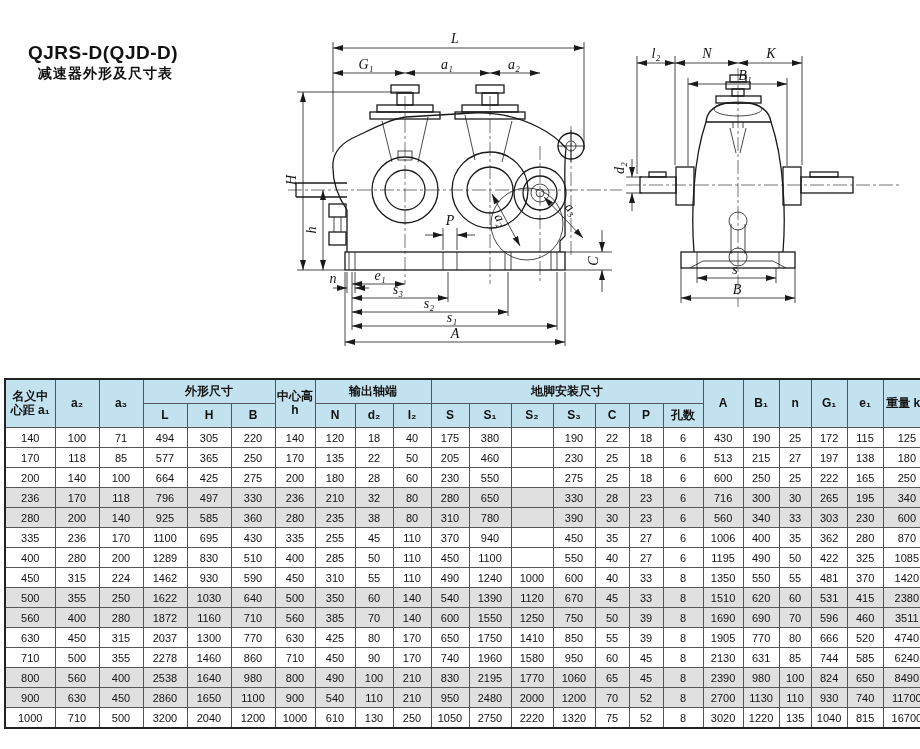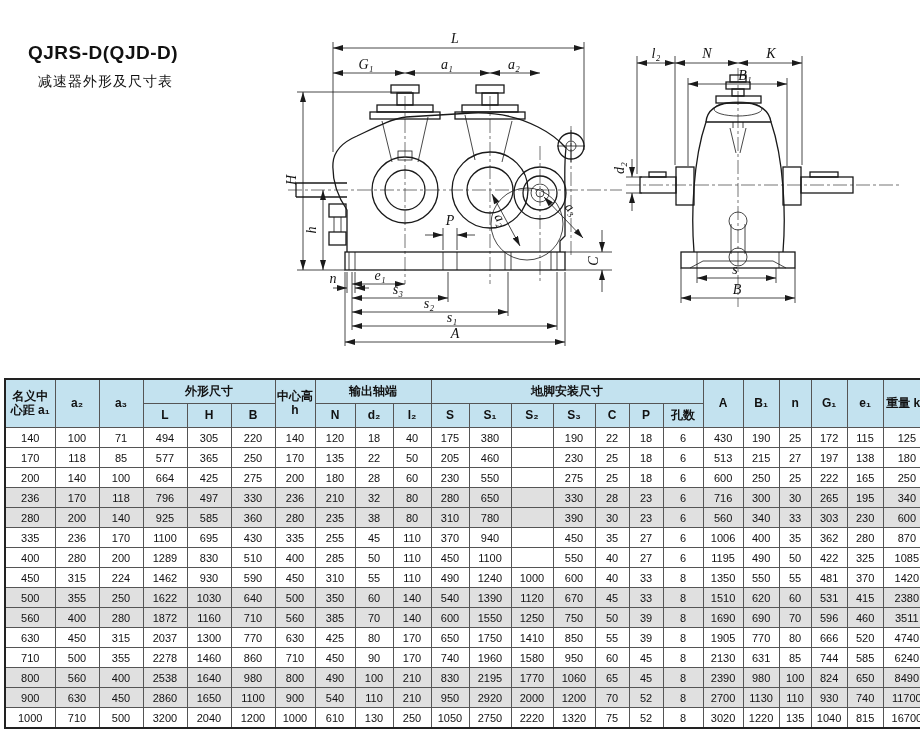--- a/index.html
+++ b/index.html
@@ -5,21 +5,21 @@
   :root{
     --hbg:#c3e2ef; --shade:#e0e0e0; --bline:#555555; --outer:#222222;
   }
   html,body{margin:0;padding:0;}
   body{
     width:920px;height:749px;position:relative;background:#ffffff;overflow:hidden;
     font-family:"Liberation Sans","DejaVu Sans",sans-serif;color:#111;
   }
   .title-block{position:absolute;left:28px;top:42px;z-index:3;}
   .model-title{font-size:19px;font-weight:bold;letter-spacing:.5px;}
-  .page-subtitle{font-size:14px;font-weight:normal;margin-top:9px;margin-left:10px;letter-spacing:1px;}
+  .page-subtitle{font-size:14px;font-weight:bold;margin-top:1px;margin-left:10px;letter-spacing:1px;}
   svg.drawing{position:absolute;left:0;top:0;z-index:1;}
   .ol{fill:none;stroke:#1a1a1a;stroke-width:1.3;}
   .tn{fill:none;stroke:#1a1a1a;stroke-width:.8;}
   .dm{fill:none;stroke:#1a1a1a;stroke-width:.8;}
   .cl{fill:none;stroke:#3a3a3a;stroke-width:.7;stroke-dasharray:14 3 3 3;}
   .dl{font-family:"Liberation Serif","DejaVu Serif",serif;font-style:italic;font-size:14px;fill:#111;text-anchor:middle;}
   table.dim-table{
     position:absolute;left:4px;top:378px;width:912px;z-index:2;
     border-collapse:collapse;table-layout:fixed;border:2px solid var(--outer);
     background:#fff;
@@ -646,21 +646,21 @@
         <td>630</td>
         <td>450</td>
         <td>2860</td>
         <td>1650</td>
         <td>1100</td>
         <td>900</td>
         <td>540</td>
         <td>110</td>
         <td>210</td>
         <td>950</td>
-        <td>2920</td>
+        <td>2480</td>
         <td>2000</td>
         <td>1200</td>
         <td>70</td>
         <td>52</td>
         <td>8</td>
         <td>2700</td>
         <td>1130</td>
         <td>110</td>
         <td>930</td>
         <td>740</td>

